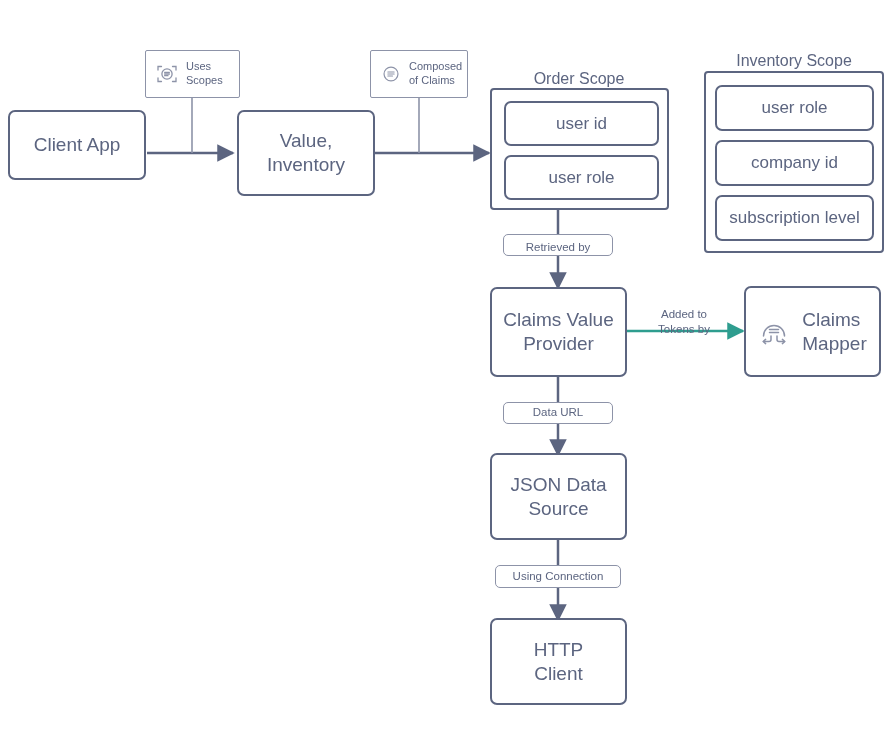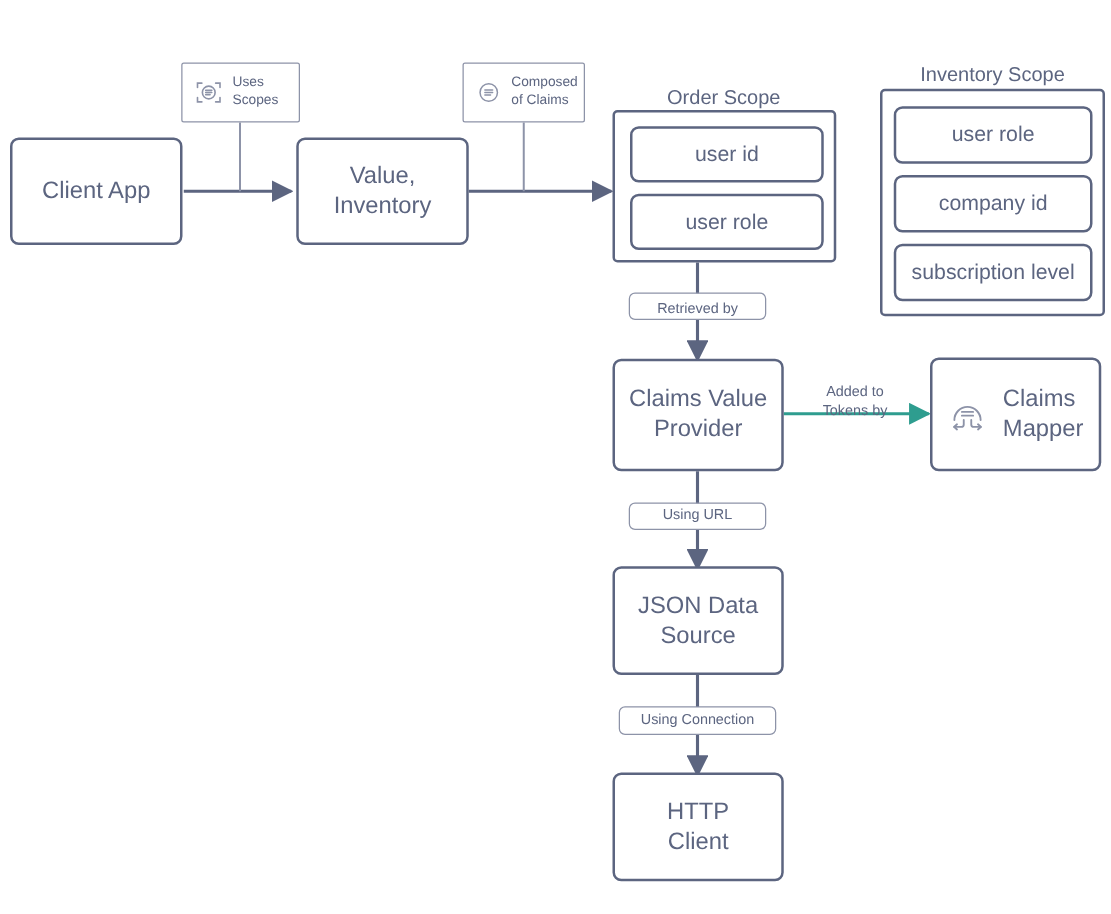--- a/index.html
+++ b/index.html
@@ -186,21 +186,21 @@
       <circle cx="12" cy="12" r="7.6"></circle>
       <path d="M8.6 9.8 H15.4"></path>
       <path d="M8.6 12 H15.4"></path>
       <path d="M8.6 14.2 H13.6"></path>
     </g>
   </svg>
   <span class="note-txt">Composed
 of Claims</span>
 </div>
 
-<div class="node proc" style="left:8px; top:110px; width:138px; height:86px;">
+<div class="node proc" style="left:8px; top:110px; width:138px; height:70px;">
   <span class="node-lbl">Client App</span>
 </div>
 
 <div class="node proc" style="left:237px; top:110px; width:138px; height:86px;">
   <span class="node-lbl">Value,
 Inventory</span>
 </div>
 
 <div class="node proc" style="left:490px; top:287px; width:137px; height:90px;">
   <span class="node-lbl">Claims Value
@@ -236,21 +236,21 @@
 <div class="edge-label" style="left:641px; top:292px; width:86px;">
   <span>Added to
 Tokens by</span>
 </div>
 
 <div class="chip" style="left:503px; top:234px; width:110px; height:22px;align-items:flex-end;">
   <span>Retrieved by</span>
 </div>
 
 <div class="chip" style="left:503px; top:402px; width:110px; height:22px;">
-  <span>Using URL</span>
+  <span>Data URL</span>
 </div>
 
 <div class="chip" style="left:495px; top:565px; width:126px; height:23px;">
   <span>Using Connection</span>
 </div>
 
 <div class="group-title" style="left:490px; top:70px; width:178px;">
   <span>Order Scope</span>
 </div>
 <div class="group" style="left:490px; top:88px; width:179px; height:122px;">

